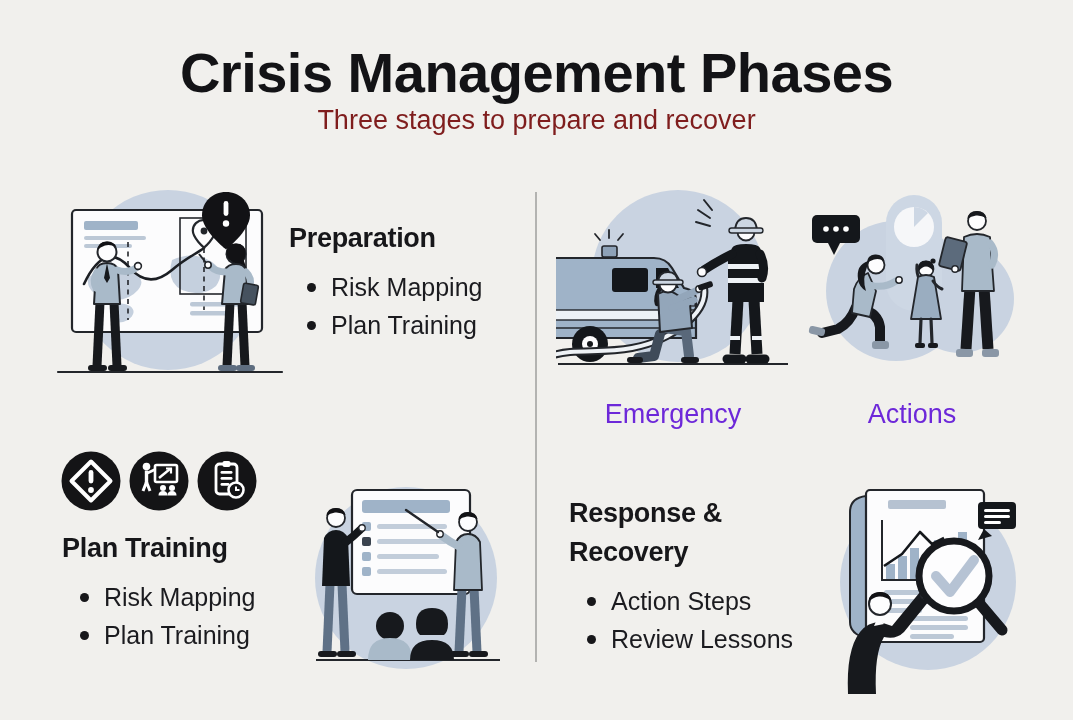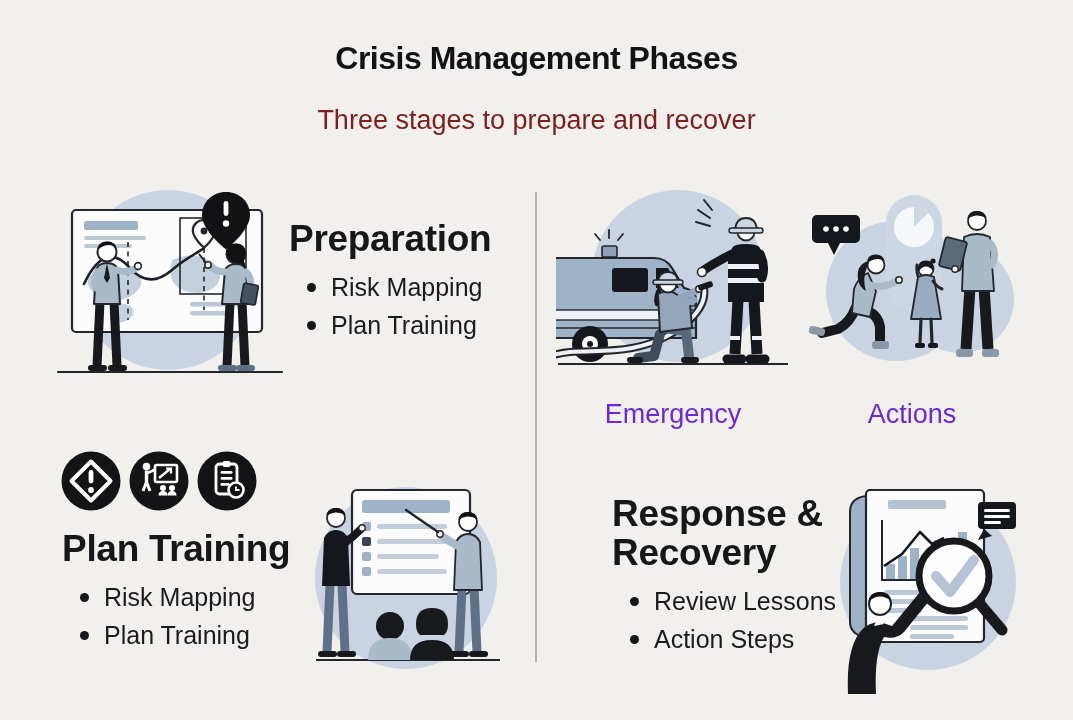--- a/index.html
+++ b/index.html
@@ -3,24 +3,24 @@
 <meta charset="utf-8">
 <style>
   html,body{margin:0;padding:0;background:#e8e8e6;}
   .canvas{
     position:relative;width:1073px;height:720px;overflow:hidden;
     background:#f1f0ed;color:#17171a;
     font-family:"Liberation Sans","DejaVu Sans",sans-serif;
   }
   .abs{position:absolute;}
   h1,h2,p,ul{margin:0;padding:0;}
-  .title{left:0;top:40px;width:100%;text-align:center;font-size:32px;font-weight:700;letter-spacing:-0.5px;color:#131316;}
+  .title{left:0;top:40px;width:100%;text-align:center;font-size:56px;font-weight:700;letter-spacing:-0.5px;color:#131316;}
   .subtitle{left:0;top:105px;width:100%;text-align:center;font-size:27px;font-weight:400;color:#7f1d1d;}
   .divider{left:535px;top:192px;width:2px;height:470px;background:#b3b3b1;}
-  .heading{font-size:37px;font-weight:700;letter-spacing:-0.3px;color:#17171a;line-height:39px;}
+  .heading{font-size:27px;font-weight:700;letter-spacing:-0.3px;color:#17171a;line-height:39px;}
   .bullets{list-style:none;margin:10px 0 0 18px;}
   .bullets li{font-size:25px;line-height:38px;display:flex;align-items:center;color:#1b1b1f;text-align:right;}
   .bullets li::before{content:"";width:9px;height:9px;border-radius:50%;background:#17171a;margin-right:15px;flex:none;}
   .caption{font-size:27px;text-align:center;color:#6d28d9;}
   .icons-row{display:flex;gap:6px;}
   .icons-row svg{display:block;}
   svg{display:block;}
 </style>
 </head>
 <body>
@@ -280,25 +280,25 @@
       <path d="M154.5 48 Q155 40 164 40 Q172 40 173.5 47 Q168 44 163 44.5 Q158 45 154.5 48 Z" fill="#121215"></path>
     </g>
     <g>
       <circle cx="86" cy="154" r="14" fill="#17191d"></circle>
       <path d="M64 188 Q64 166 86 166 Q108 166 108 188 Z" fill="#a9bac9"></path>
       <path d="M112 152 Q112 136 128 136 Q144 136 144 152 Q144 160 140 163 L116 163 Q112 160 112 152 Z" fill="#17191d"></path>
       <path d="M106 188 Q106 168 128 168 Q150 168 150 188 Z" fill="#17191d"></path>
     </g>
   </svg>
 
-  <div class="abs" style="left:612px;top:494px;width:235px;">
+  <div class="abs" style="left:569px;top:494px;width:235px;">
     <h2 class="heading">Response &amp; Recovery</h2>
     <ul class="bullets">
+      <li>Action Steps</li>
       <li>Review Lessons</li>
-      <li>Action Steps</li>
     </ul>
   </div>
 
   <svg class="abs" style="left:826px;top:464px;" width="206" height="230" viewBox="0 0 206 230">
     <circle cx="102" cy="118" r="88" fill="#c9d3e1"></circle>
     <g>
       <path d="M40 32 Q24 34 24 48 V158 Q24 170 40 174 Z" fill="#9fb3c8" stroke="#23262b" stroke-width="2"></path>
       <rect x="40" y="26" width="118" height="152" rx="4" fill="#fcfcfd" stroke="#23262b" stroke-width="2.2"></rect>
       <rect x="62" y="36" width="58" height="9" rx="2" fill="#b6c2d1"></rect>
       <path d="M56 56 V116 H146" fill="none" stroke="#23262b" stroke-width="2"></path>

